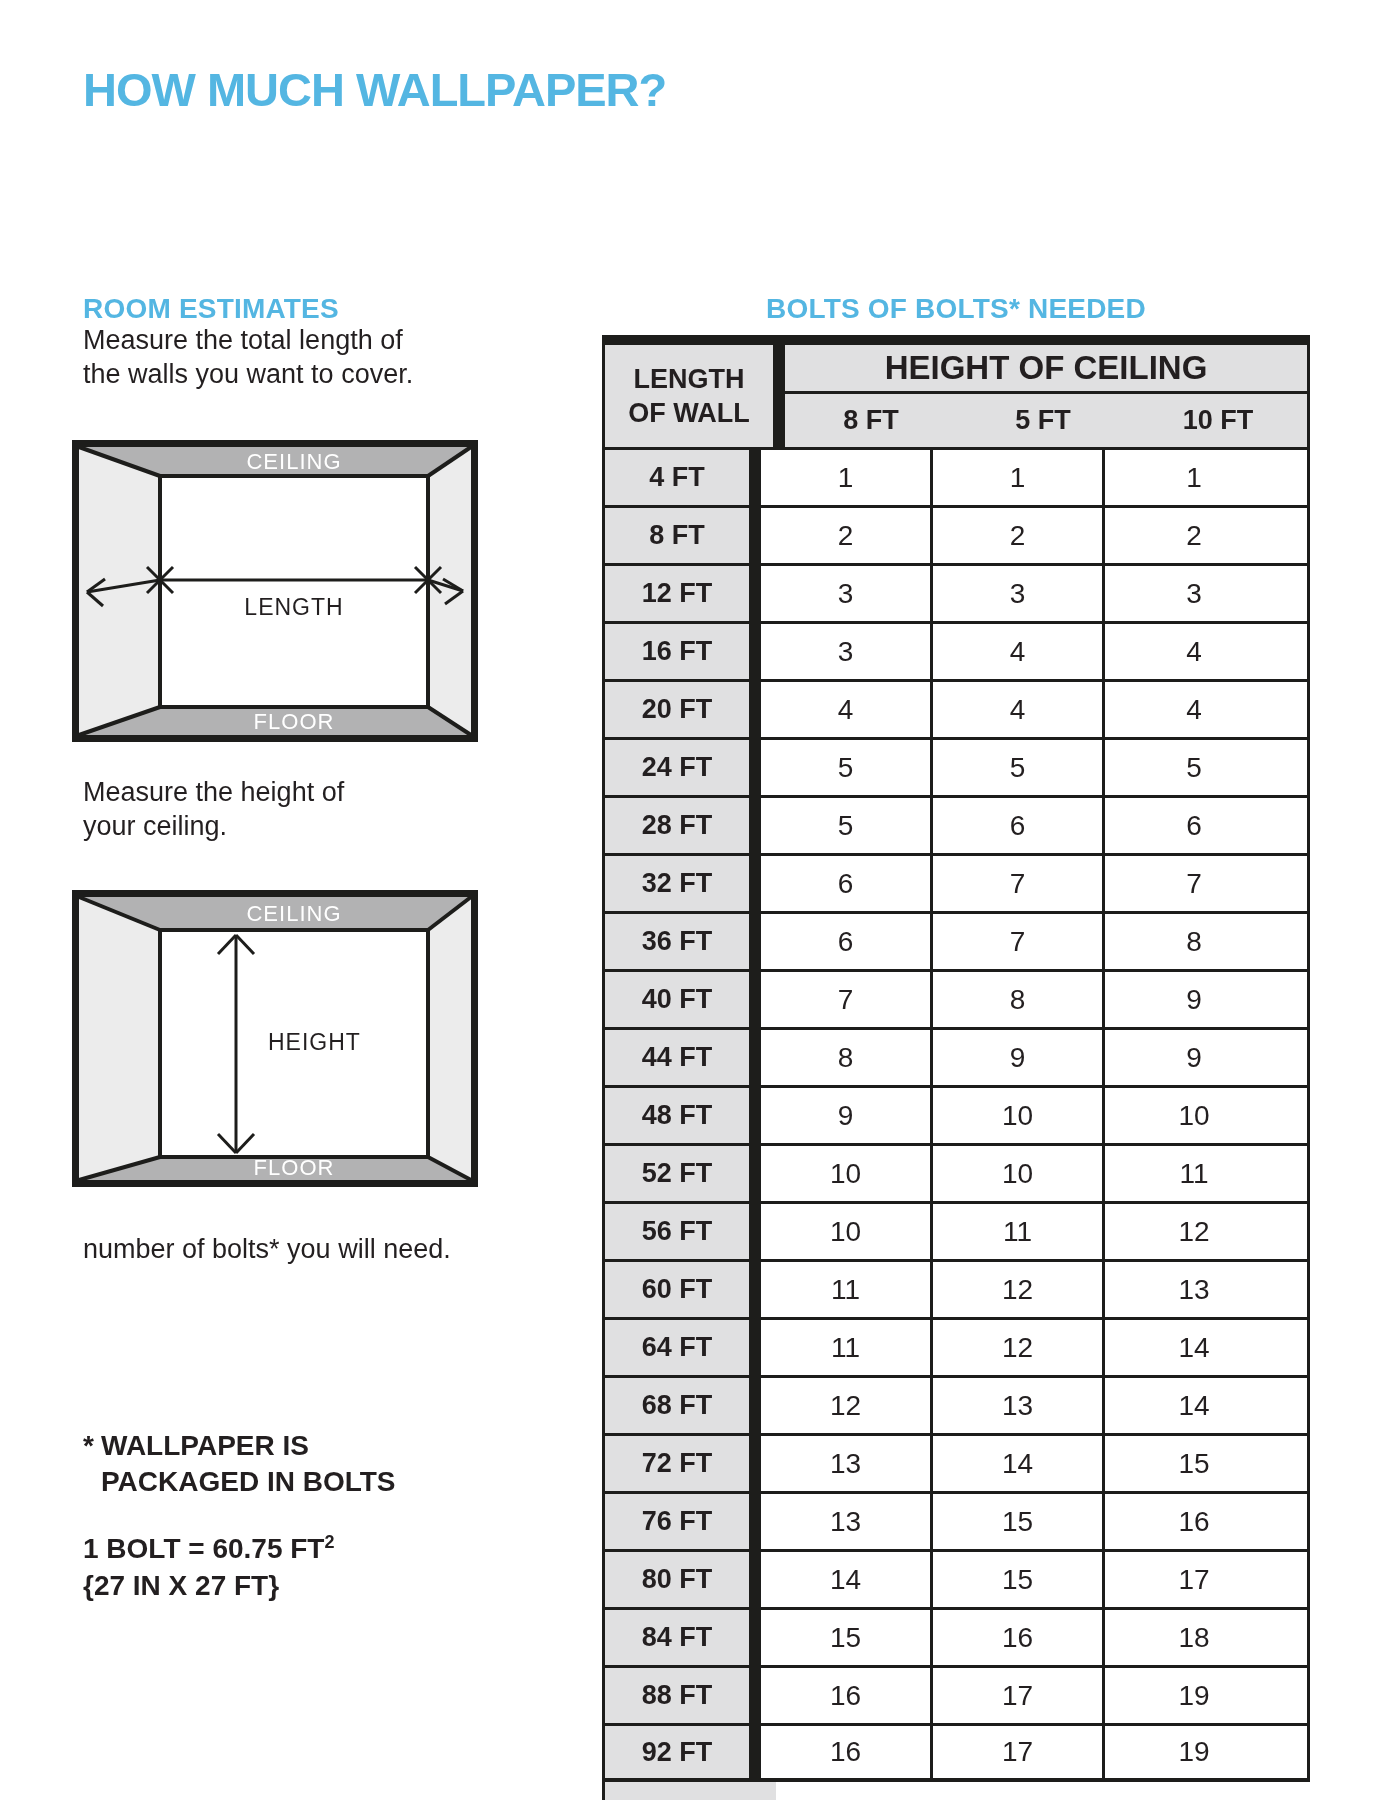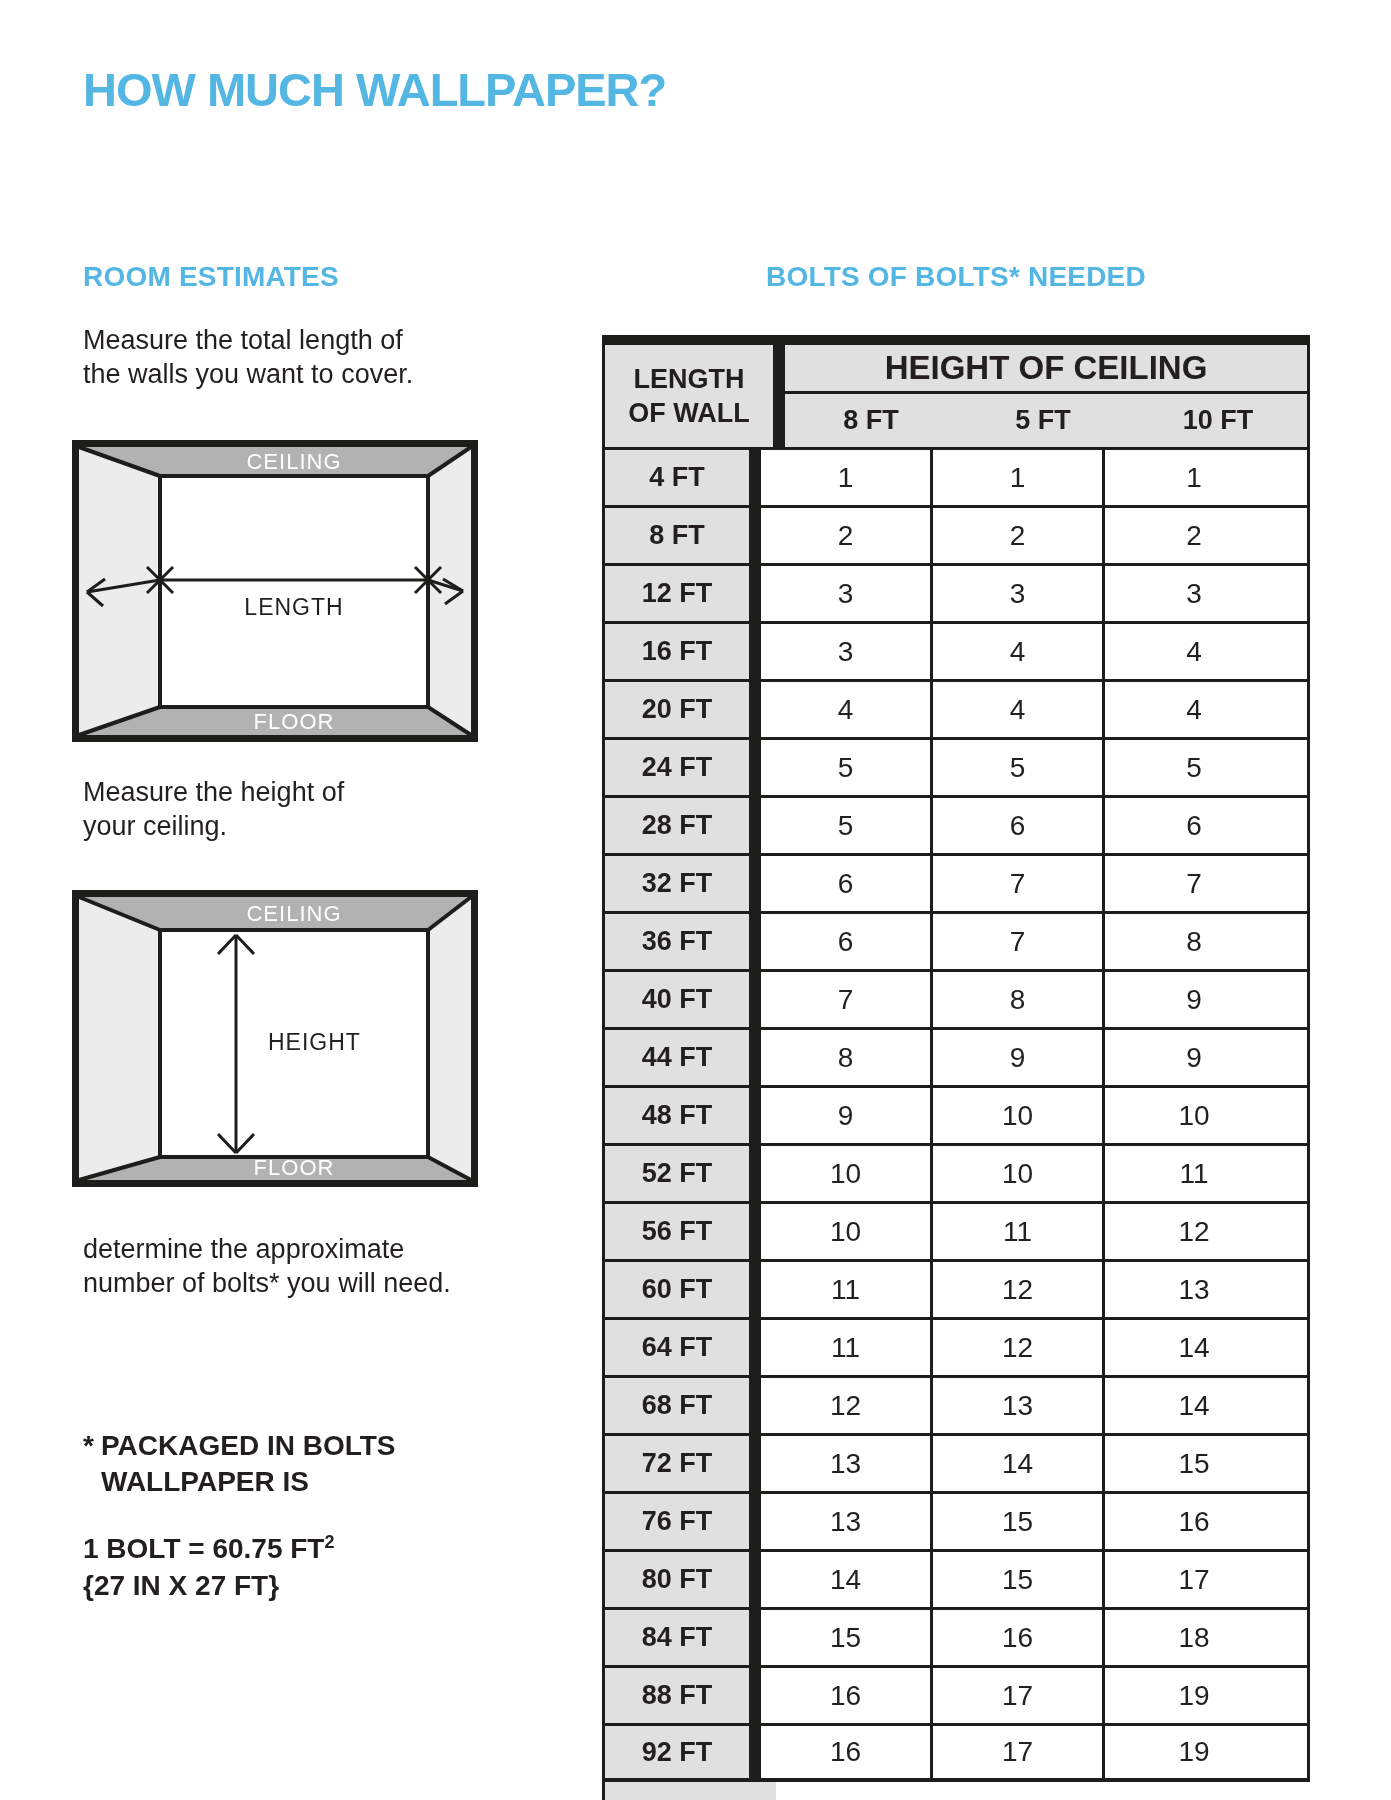--- a/index.html
+++ b/index.html
@@ -5,21 +5,21 @@
   html,body{margin:0;padding:0;background:#ffffff;}
   body{font-family:"Liberation Sans", sans-serif;color:#231f20;}
   #page{position:relative;width:1391px;height:1800px;background:#fff;overflow:hidden;}
 
   .abs{position:absolute;}
 
   
   #main-title{left:83px;top:62px;font-size:47px;font-weight:bold;color:#54b6e2;letter-spacing:-1px;white-space:nowrap;}
 
   
-  .sec-head{font-size:28px;font-weight:bold;color:#54b6e2;letter-spacing:0.2px;white-space:nowrap;}
+  .sec-head{font-size:28px;font-weight:bold;color:#54b6e2;letter-spacing:0.2px;white-space:nowrap;margin-top:32px;}
   #room-estimates{left:83px;top:261px;}
   #table-heading{left:602px;top:261px;width:708px;text-align:center;}
 
   
   .para{font-size:27px;line-height:34px;color:#231f20;}
   #step1{left:83px;top:323px;}
   #step2{left:83px;top:775px;}
   #step3{left:83px;top:1232px;}
 
   
@@ -127,29 +127,28 @@
       <line x1="164" y1="45" x2="182" y2="64"></line>
       <line x1="164" y1="263" x2="146" y2="244"></line>
       <line x1="164" y1="263" x2="182" y2="244"></line>
     </g>
     <text class="diag-label" x="222" y="31" text-anchor="middle" fill="#ffffff">CEILING</text>
     <text class="diag-label" x="222" y="285" text-anchor="middle" fill="#ffffff">FLOOR</text>
     <text x="196" y="160" text-anchor="start" fill="#231f20" font-size="23" letter-spacing="1">HEIGHT</text>
   </svg>
 
   <div class="abs para" id="step3">
-    <div>determine the approximate</div>
     <div>number of bolts* you will need.</div>
   </div>
 
   <div class="abs" id="footnote">
     <div class="star">*</div>
     <div>
+      <div>WALLPAPER IS</div>
       <div>PACKAGED IN BOLTS</div>
-      <div>WALLPAPER IS</div>
     </div>
   </div>
 
   <div class="abs" id="bolt-info">
     <div><span>1 BOLT = 60.75 FT</span><sup>2</sup></div>
     <div>{27 IN X 27 FT}</div>
   </div>
 
   <div class="abs sec-head" id="table-heading">BOLTS OF BOLTS* NEEDED</div>
 

